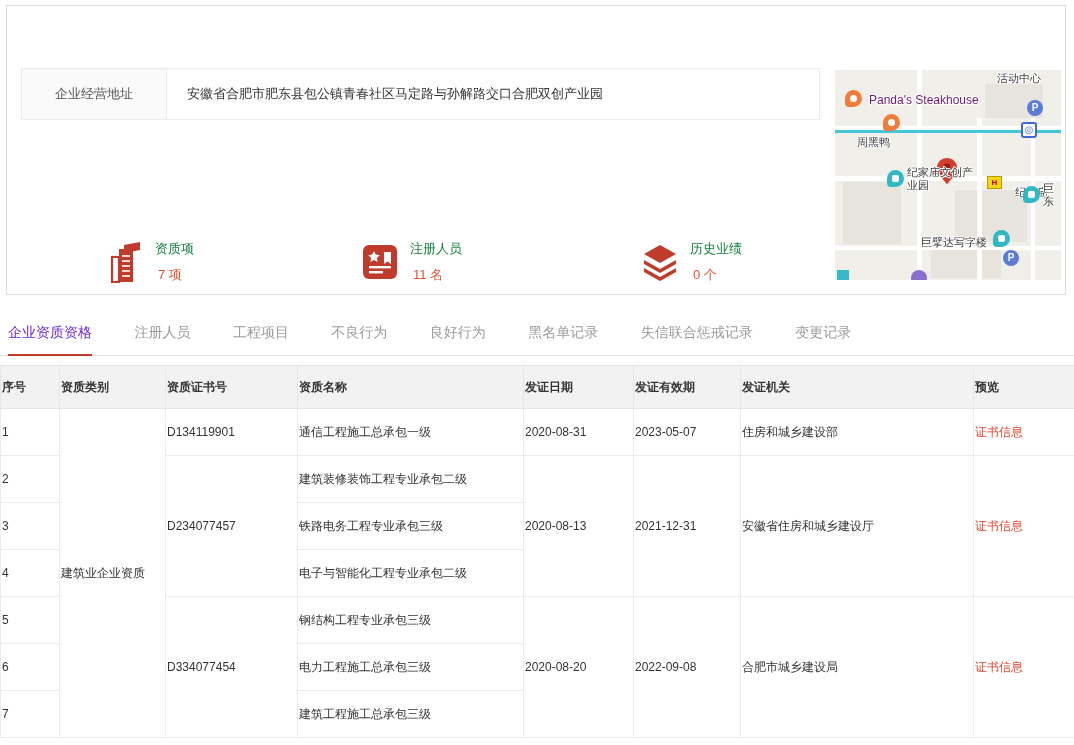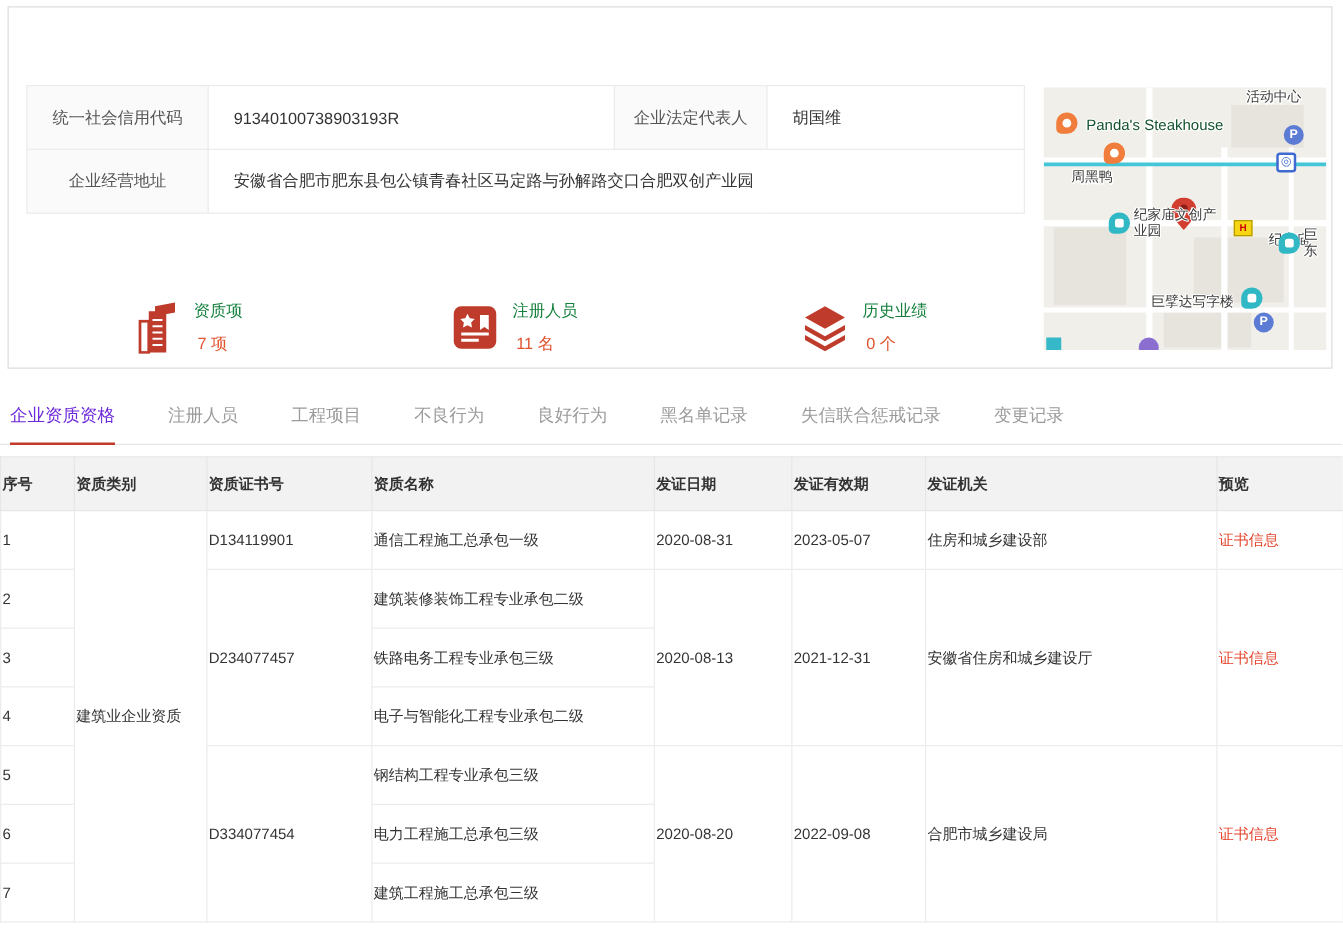--- a/index.html
+++ b/index.html
@@ -43,21 +43,21 @@
     background:#f1efea; overflow:hidden; cursor:grab;
   }
   .blk { position:absolute; background:#e7e4de; }
   .road-h { position:absolute; background:#fff; height:6px; left:0; right:0; }
   .road-v { position:absolute; background:#fff; width:5px; top:0; bottom:0; }
   .metro-line { position:absolute; left:0; right:0; top:60px; height:3px; background:#45c6d8; }
   .map-label {
     position:absolute; font-size:11px; color:#3a3a3a; line-height:13px; white-space:nowrap;
     text-shadow:-1px 0 #fff,1px 0 #fff,0 -1px #fff,0 1px #fff,1px 1px #fff,-1px -1px #fff;
   }
-  .map-label.en { color:#14532d; }
+  .map-label.en { color:#701a75; }
   .pin-round {
     position:absolute; width:17px; height:17px; border-radius:50% 50% 50% 4px;
     display:flex; align-items:center; justify-content:center;
   }
   .pin-orange { background:#f07d3b; }
   .pin-teal { background:#30b8c4; }
   .pin-inner { width:7px; height:7px; background:#fff; border-radius:2px; }
   .p-icon {
     position:absolute; width:16px; height:16px; border-radius:50%; background:#5b7bd5;
     color:#fff; font-size:10px; font-weight:bold; text-align:center; line-height:16px;
@@ -105,26 +105,20 @@
 
 
   <table class="info-table">
     <colgroup>
         <col style="width:145px">
         <col style="width:325px">
         <col style="width:122px">
         <col style="width:206px">
       </colgroup>
     <tbody>
-        <tr>
-      <td class="lbl">统一社会信用代码</td>
-      <td class="val">91340100738903193R</td>
-      <td class="lbl">企业法定代表人</td>
-      <td class="val">胡国维</td>
-    </tr>
     <tr>
       <td class="lbl">企业经营地址</td>
       <td class="val" colspan="3">安徽省合肥市肥东县包公镇青春社区马定路与孙解路交口合肥双创产业园</td>
     </tr>
   </tbody>
     </table>
 
   <div class="stat" style="left:98px;">
     <span class="ic">
       <svg width="36" height="42" viewBox="0 0 36 42">

